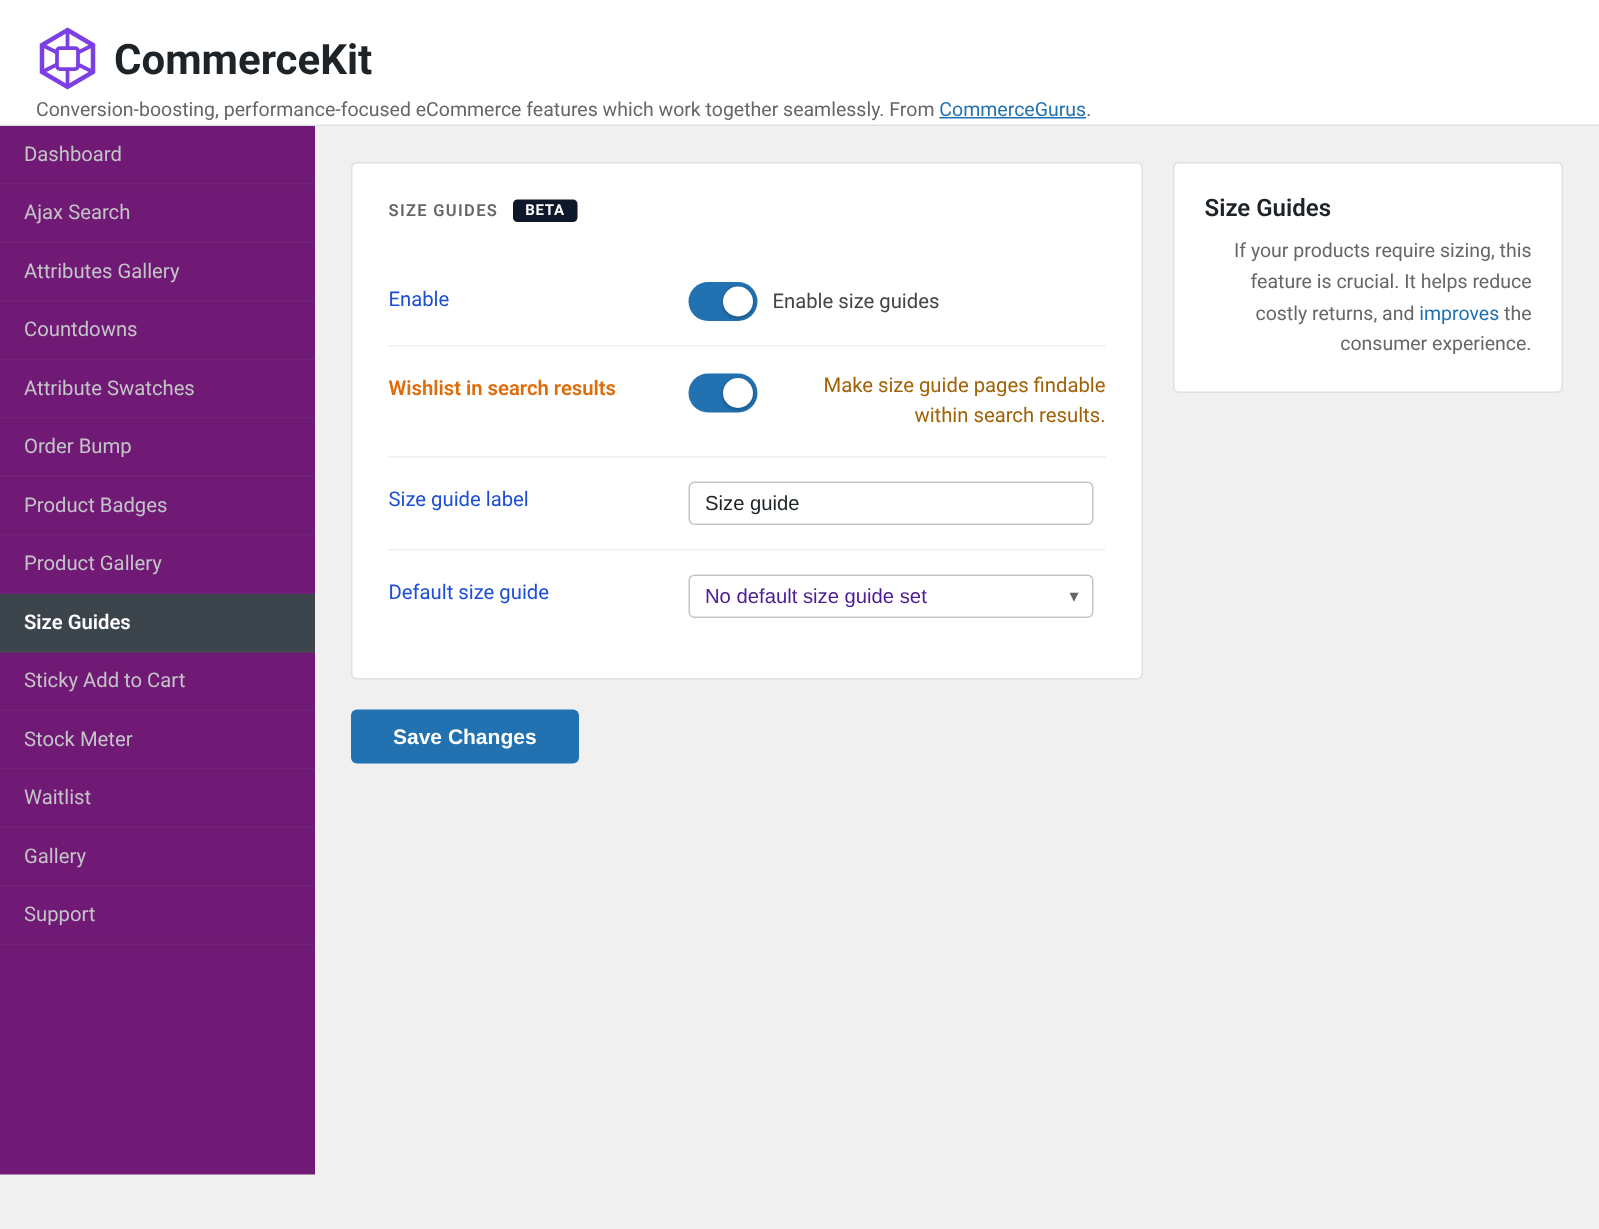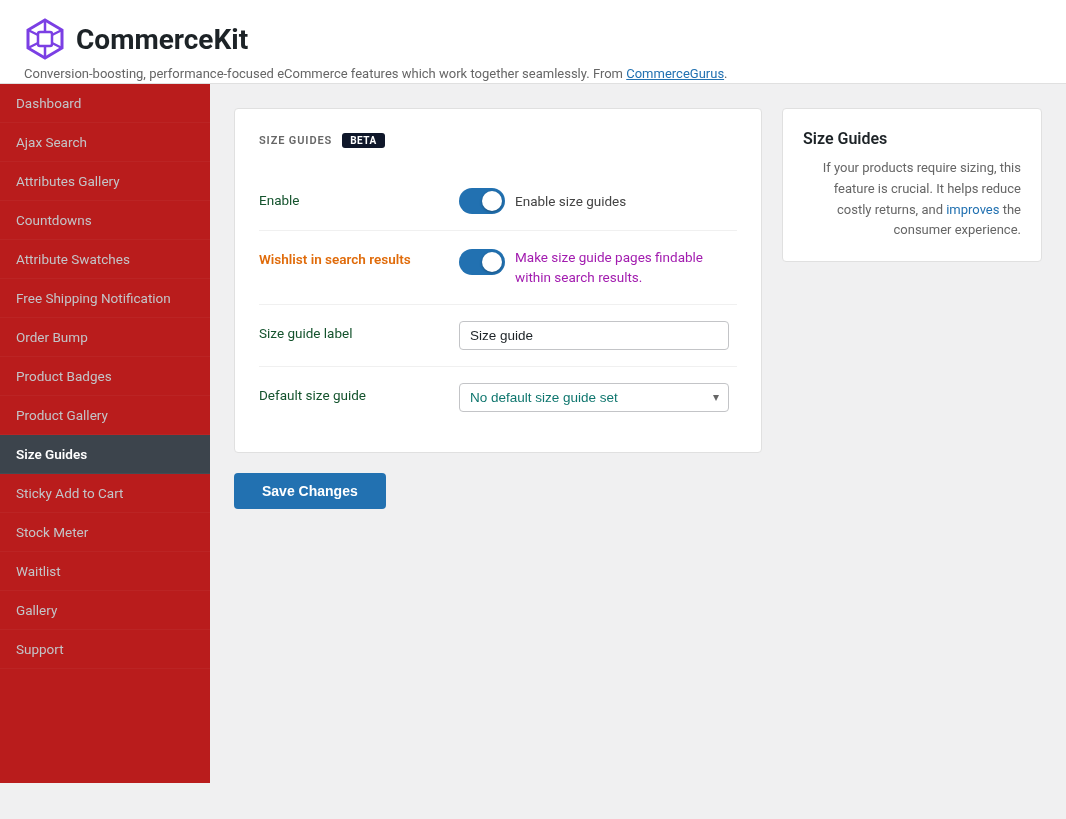--- a/index.html
+++ b/index.html
@@ -46,21 +46,21 @@
     }
 
     .main-layout {
       display: flex;
       min-height: calc(819px - 120px);
     }
 
     
     .sidebar {
       width: 210px;
-      background: #b91c1c;
+      background: #701a75;
       flex-shrink: 0;
     }
 
     .sidebar-item {
       padding: 11px 16px;
       color: #c3c4c7;
       cursor: pointer;
       font-size: 13.5px;
       border-bottom: 1px solid rgba(255,255,255,0.04);
       transition: background 0.15s;
@@ -129,21 +129,21 @@
     }
 
     .form-row:last-child {
       border-bottom: none;
     }
 
     .form-label {
       width: 200px;
       flex-shrink: 0;
       font-size: 13.5px;
-      color: #14532d;
+      color: #1d4ed8;
       padding-top: 4px;
     }
 
     .form-label.highlight {
       color: #e06b0a;
       font-weight: 600;
     }
 
     .form-control {
       flex: 1;
@@ -195,23 +195,24 @@
       box-shadow: 0 1px 3px rgba(0,0,0,0.3);
     }
 
     .toggle-label-text {
       font-size: 13.5px;
       color: #444;
     }
 
     .toggle-description {
       font-size: 13.5px;
-      color: #a21caf;
+      color: #a16207;
       flex: 1;
       line-height: 1.5;
+      text-align: right;
     }
 
     
     .text-input {
       width: 100%;
       max-width: 270px;
       padding: 6px 10px;
       border: 1px solid #c3c4c7;
       border-radius: 4px;
       font-size: 13.5px;
@@ -225,21 +226,21 @@
       width: 100%;
       max-width: 270px;
     }
 
     .select-input {
       width: 100%;
       padding: 6px 32px 6px 10px;
       border: 1px solid #c3c4c7;
       border-radius: 4px;
       font-size: 13.5px;
-      color: #0f766e;
+      color: #4c1d95;
       appearance: none;
       background: #fff;
       outline: none;
       cursor: pointer;
     }
 
     .select-arrow {
       position: absolute;
       right: 10px;
       top: 50%;
@@ -327,23 +328,20 @@
     <div class="sidebar-item">
       <span>Attributes Gallery</span>
     </div>
     <div class="sidebar-item">
       <span>Countdowns</span>
     </div>
     <div class="sidebar-item">
       <span>Attribute Swatches</span>
     </div>
     <div class="sidebar-item">
-      <span>Free Shipping Notification</span>
-    </div>
-    <div class="sidebar-item">
       <span>Order Bump</span>
     </div>
     <div class="sidebar-item">
       <span>Product Badges</span>
     </div>
     <div class="sidebar-item">
       <span>Product Gallery</span>
     </div>
     <div class="sidebar-item active">
       <span>Size Guides</span>

